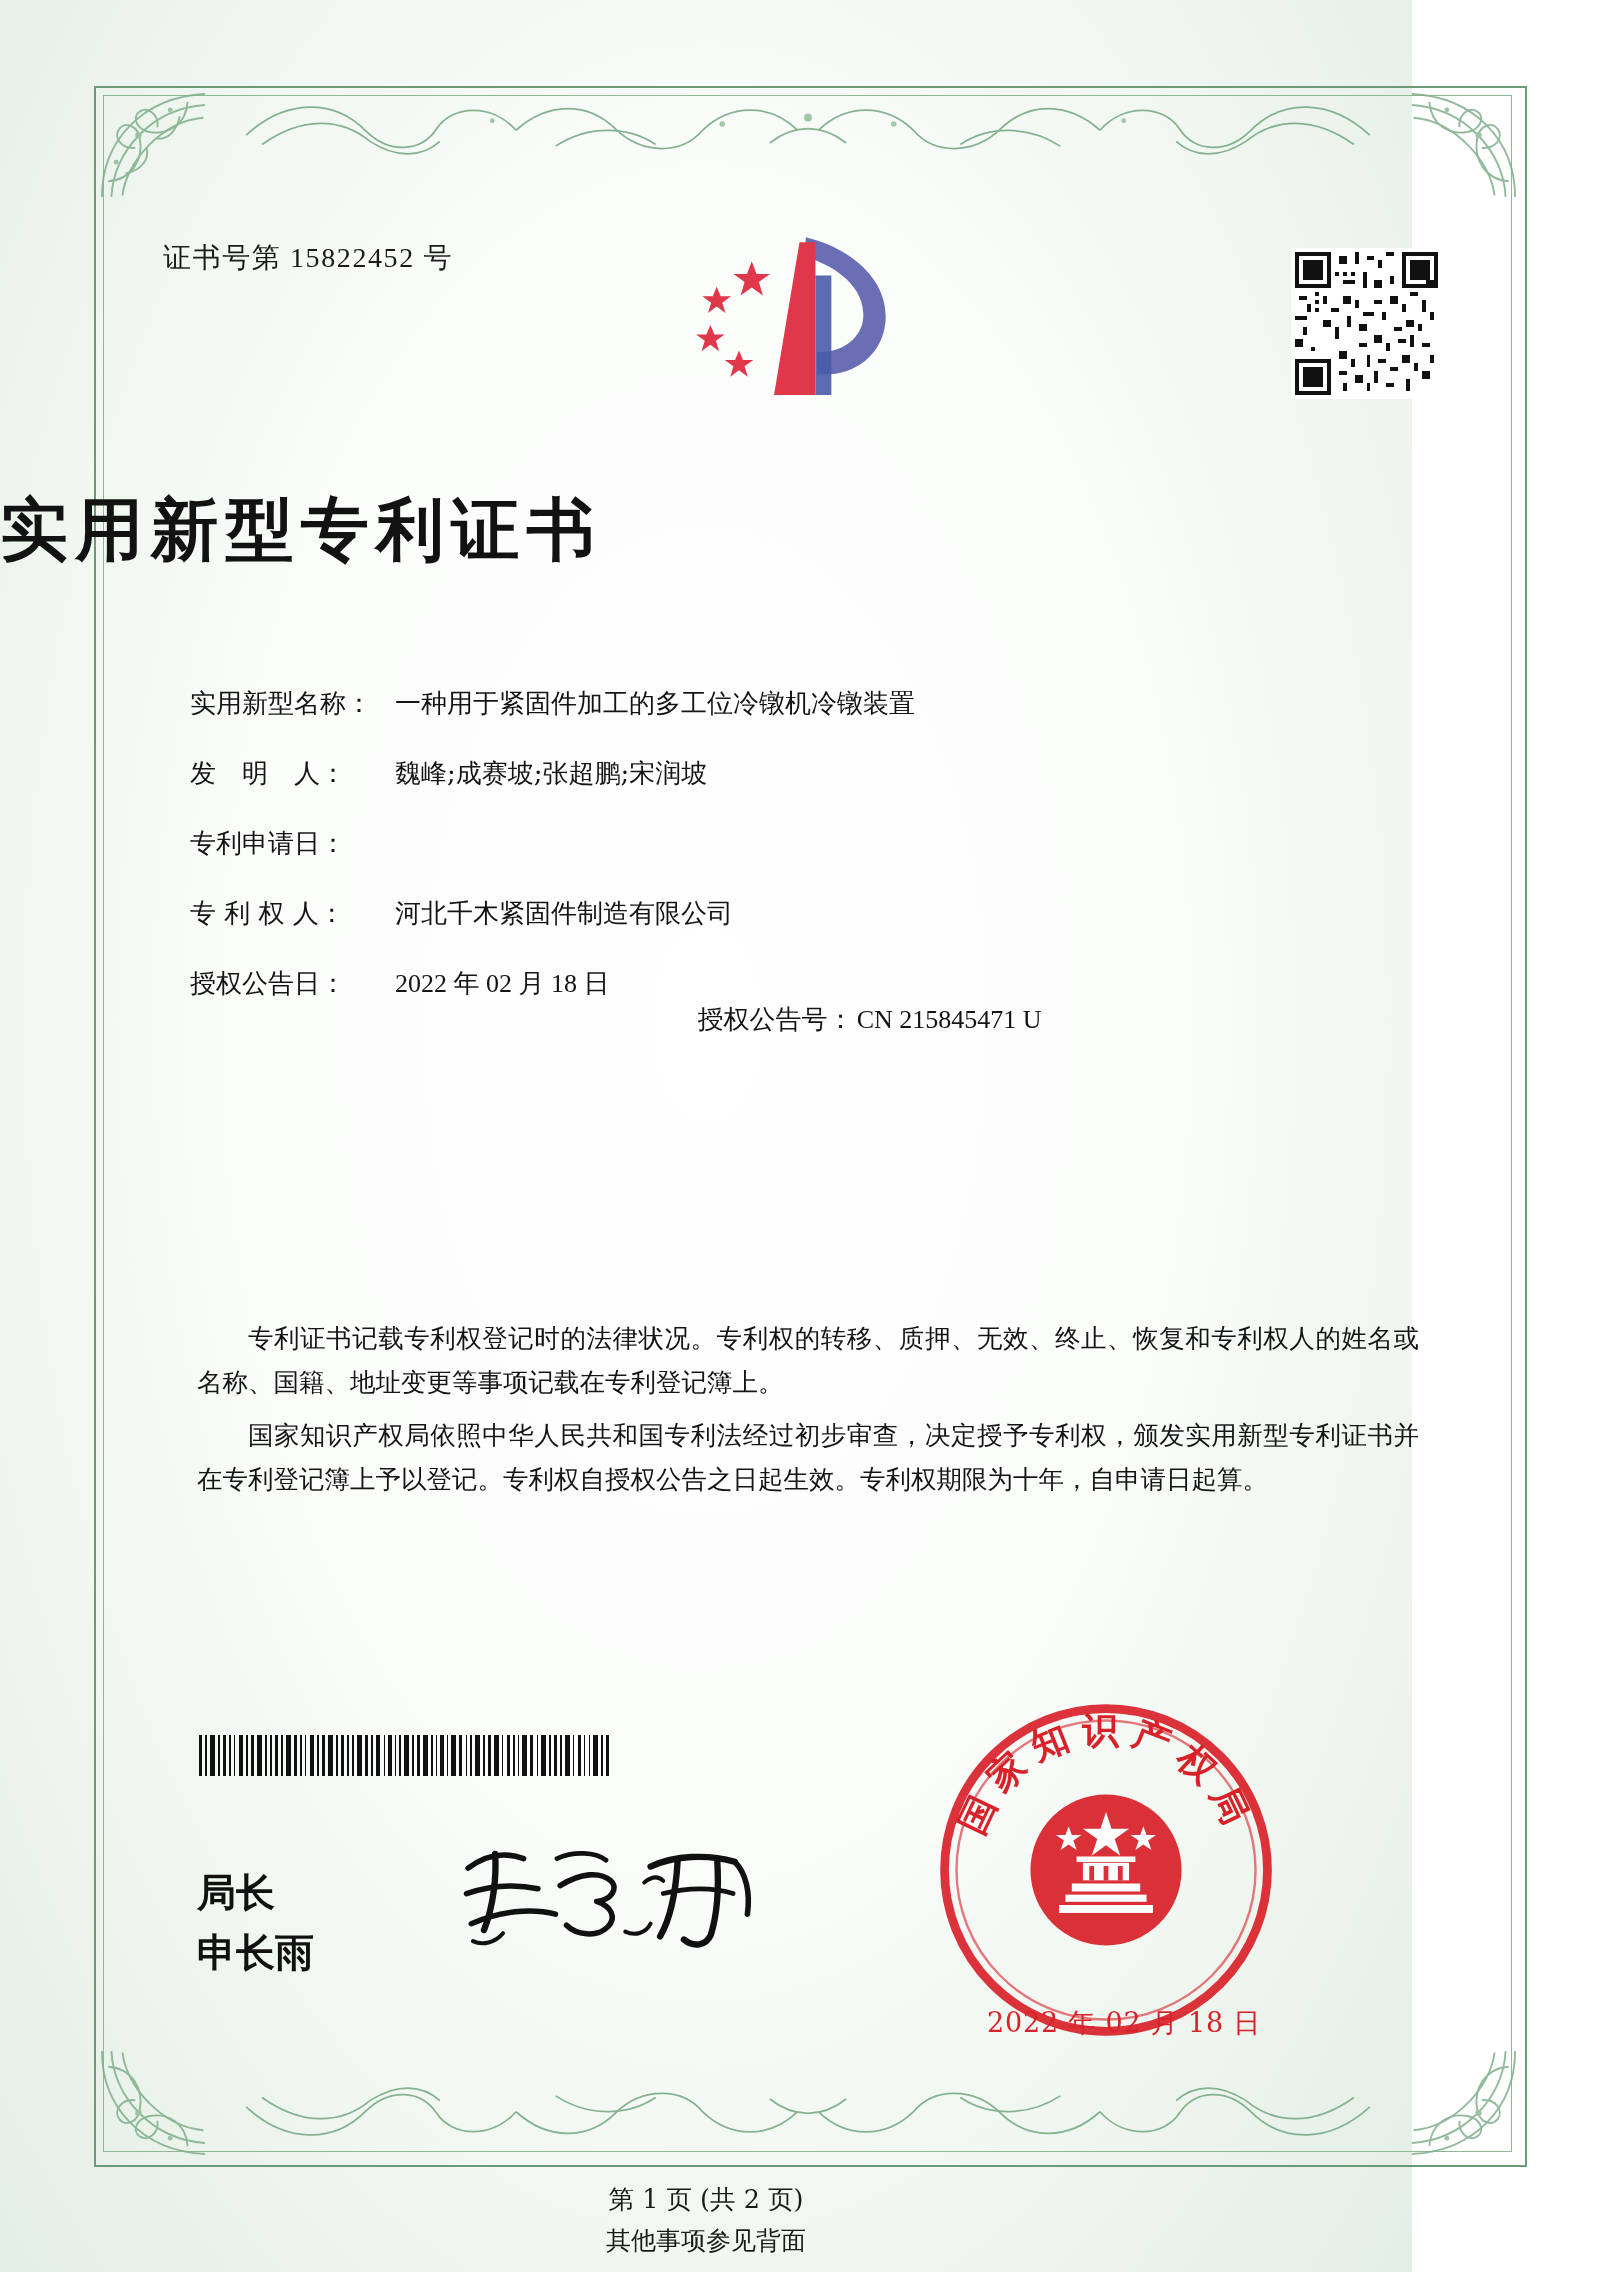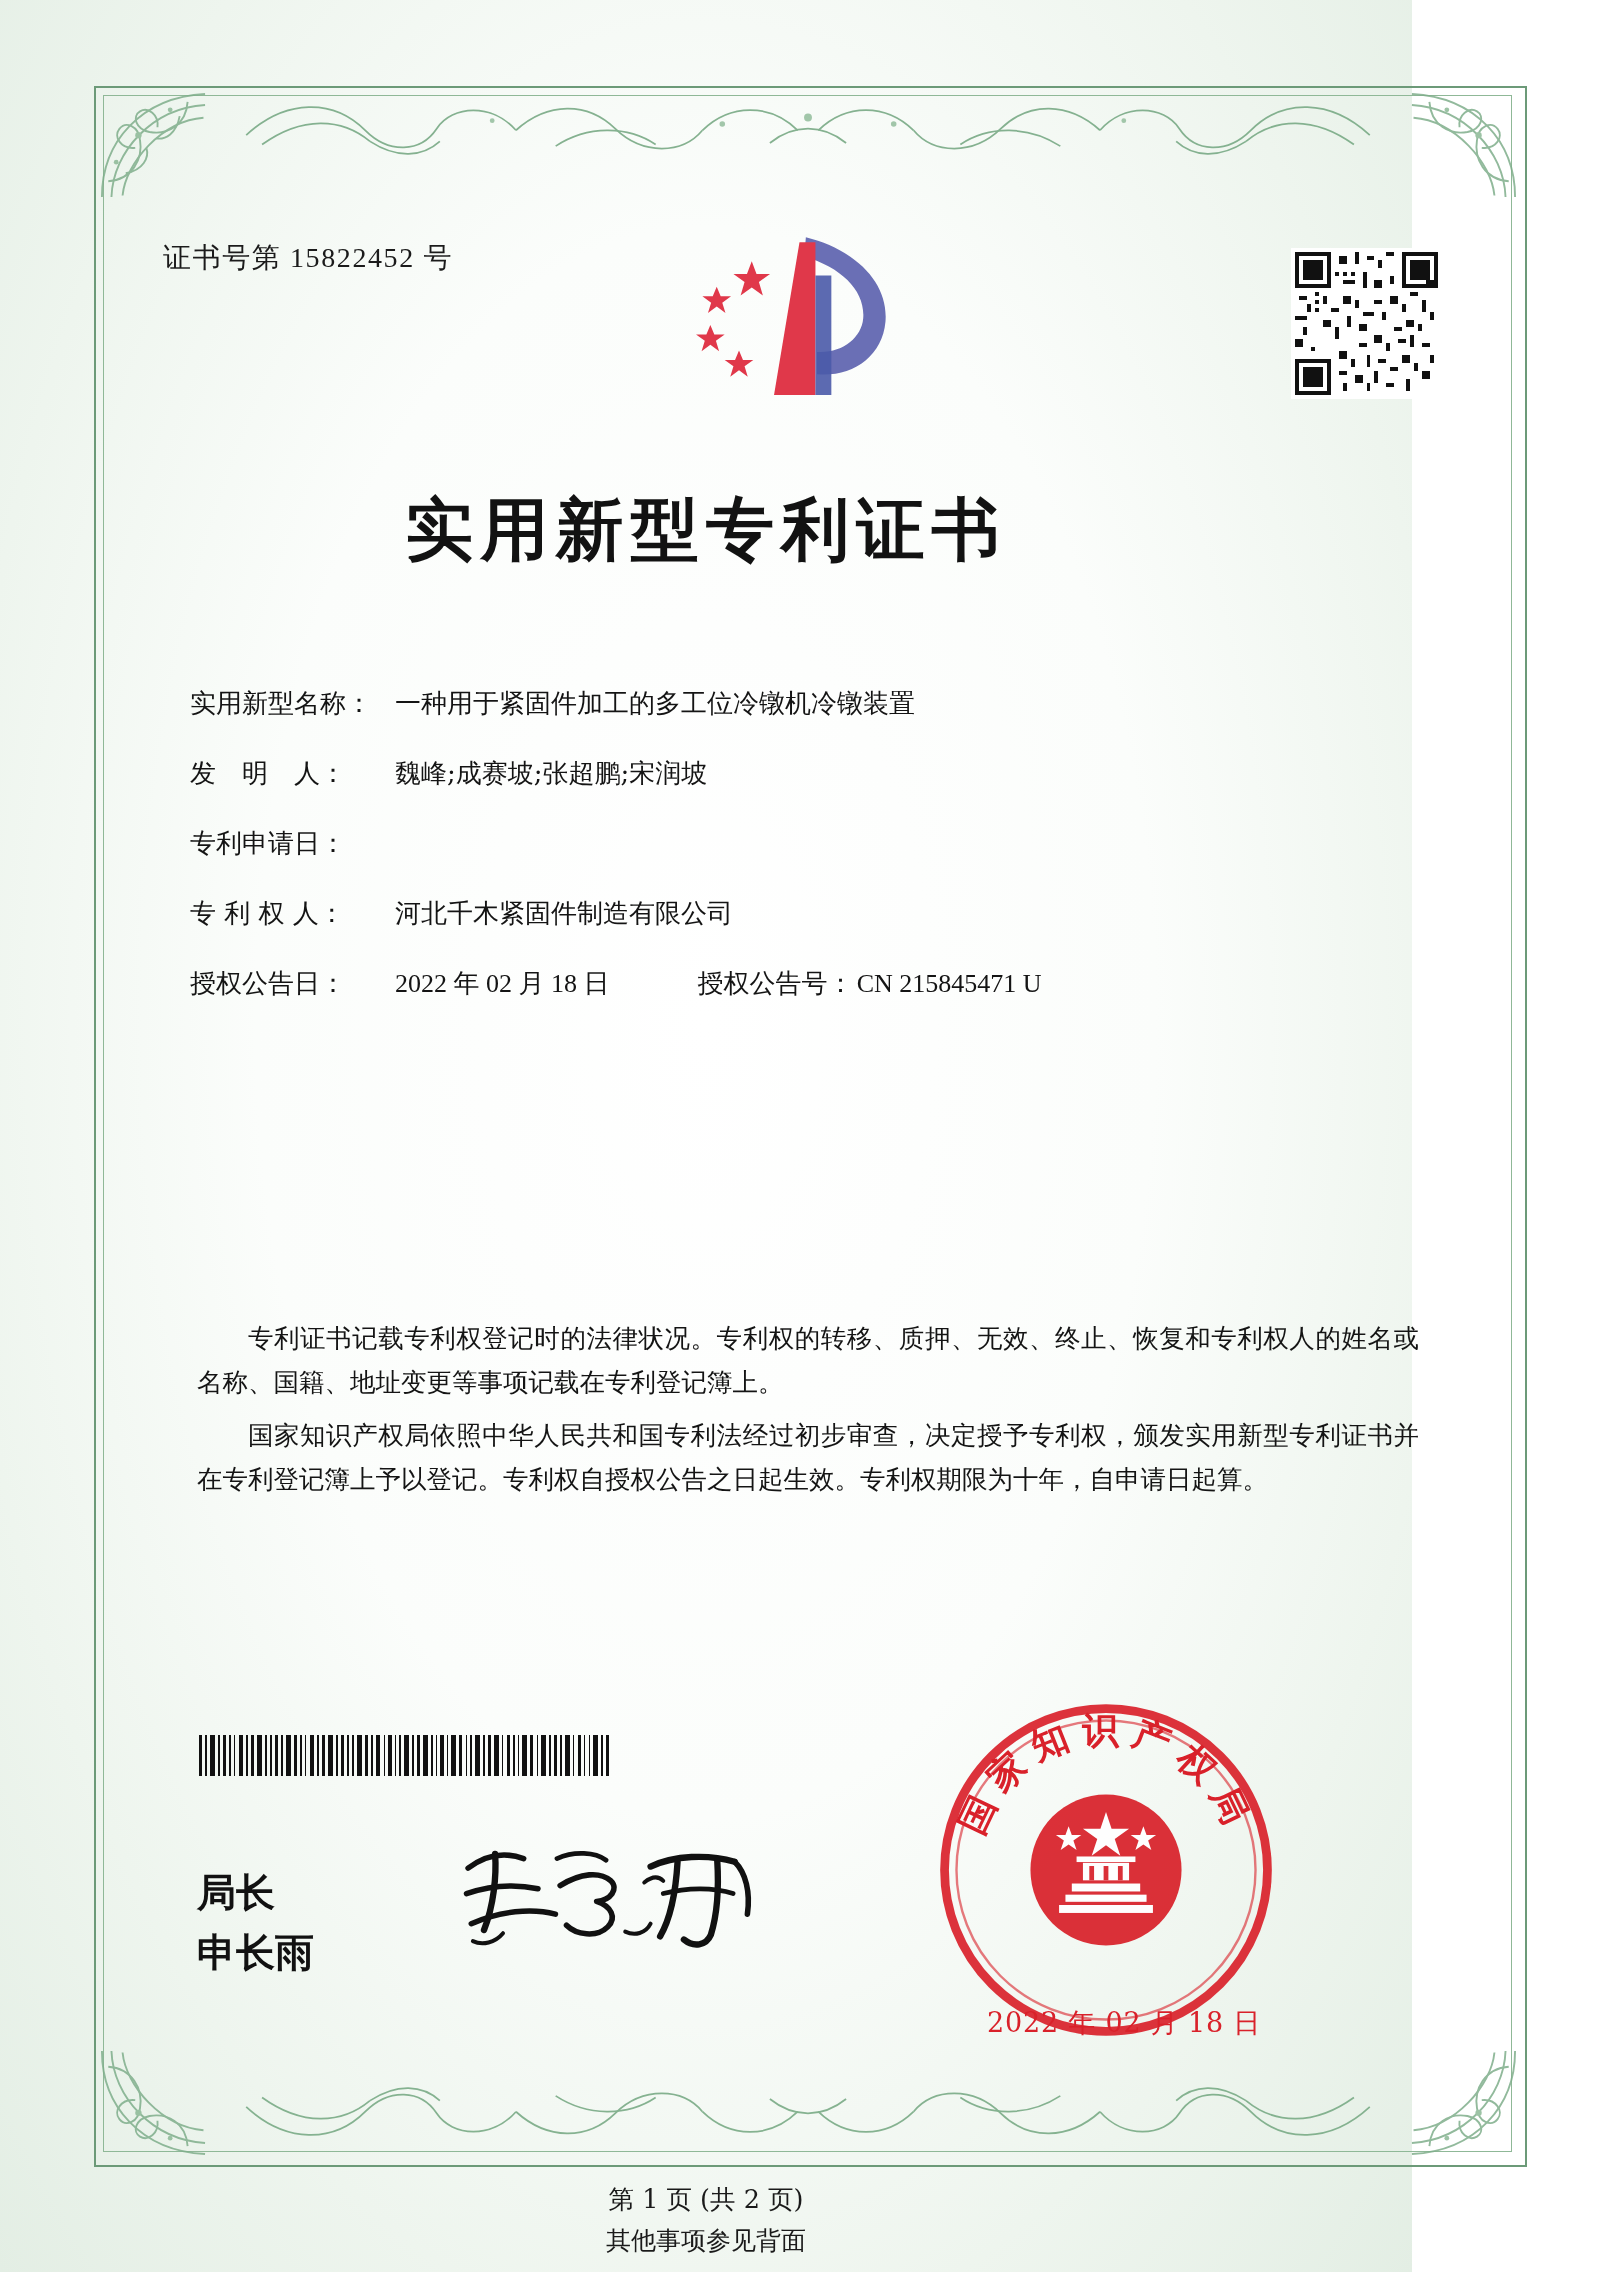--- a/index.html
+++ b/index.html
@@ -96,21 +96,21 @@
     width: 151px;
     height: 151px;
   }
 
   
   .title {
     position: absolute;
     left: 0;
     right: 0;
     top: 485px;
-    text-align: center;
+    text-align: left;
     font-size: 68px;
     font-weight: bold;
     letter-spacing: 7.2px;
     color: #121212;
     font-family: "DejaVu Serif", "Liberation Serif", serif;
   }
 
   
   .fields {
     position: absolute;
@@ -136,20 +136,21 @@
     flex: 1;
     font-family: "DejaVu Serif", "Liberation Serif", serif;
   }
   .val .indent2 { display: block; padding-left: 14.3px; }
 
   .row.split { margin-bottom: 32px; }
   .row.split .grp2 {
     display: flex;
     align-items: flex-start;
     margin-left: 88px;
+    margin-top: 36px;
   }
   .row.split .lbl2 {
     white-space: nowrap;
     margin-right: 3.2px;
   }
 
   
   .paras {
     position: absolute;
     left: 197px;

